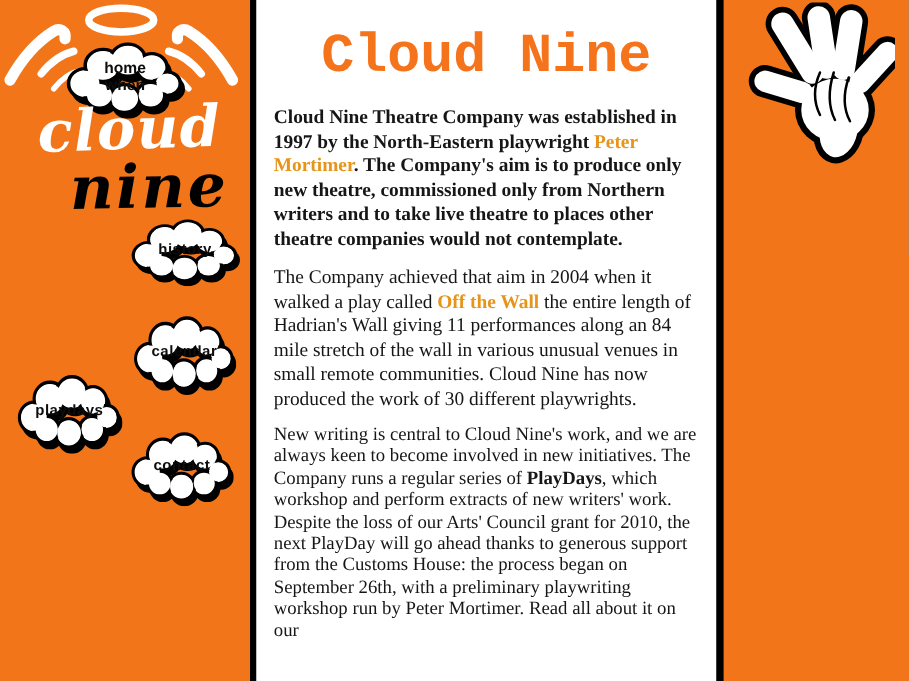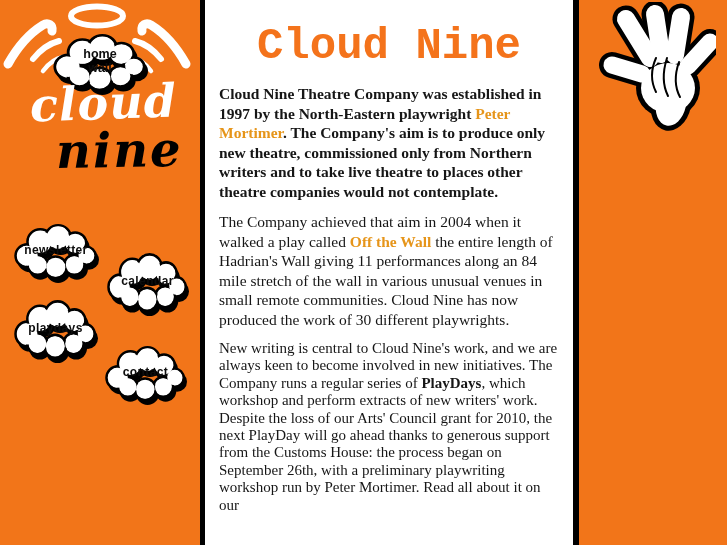--- a/index.html
+++ b/index.html
@@ -122,32 +122,32 @@
         <path d="M151,69 C145,61 137,56 131,55" stroke-width="4.5"></path>
       </g>
     </svg>
 
     <div class="cloudbtn homecloud">
       <svg class="shape" viewBox="0 0 101 75" preserveAspectRatio="none">
           <use href="#cloudShape"></use>
         </svg>
       <div class="homelabel">
         <div>home</div>
-        <div>wall</div>
+        <div>when</div>
       </div>
     </div>
 
     <div class="brand-cloud">cloud</div>
     <div class="brand-nine">nine</div>
 
-    <div class="cloudbtn nav-newsletter">
-      <svg class="shape" viewBox="0 0 101 75" preserveAspectRatio="none">
-          <use href="#cloudShape"></use>
-        </svg>
-      <span class="navlabel">newsletter</span>
+    <div class="cloudbtn nav-history">
+      <svg class="shape" viewBox="0 0 101 75" preserveAspectRatio="none">
+          <use href="#cloudShape"></use>
+        </svg>
+      <span class="navlabel">history</span>
     </div>
     <div class="cloudbtn nav-calendar">
       <svg class="shape" viewBox="0 0 101 75" preserveAspectRatio="none">
           <use href="#cloudShape"></use>
         </svg>
       <span class="navlabel">calendar</span>
     </div>
     <div class="cloudbtn nav-playdays">
       <svg class="shape" viewBox="0 0 101 75" preserveAspectRatio="none">
           <use href="#cloudShape"></use>

